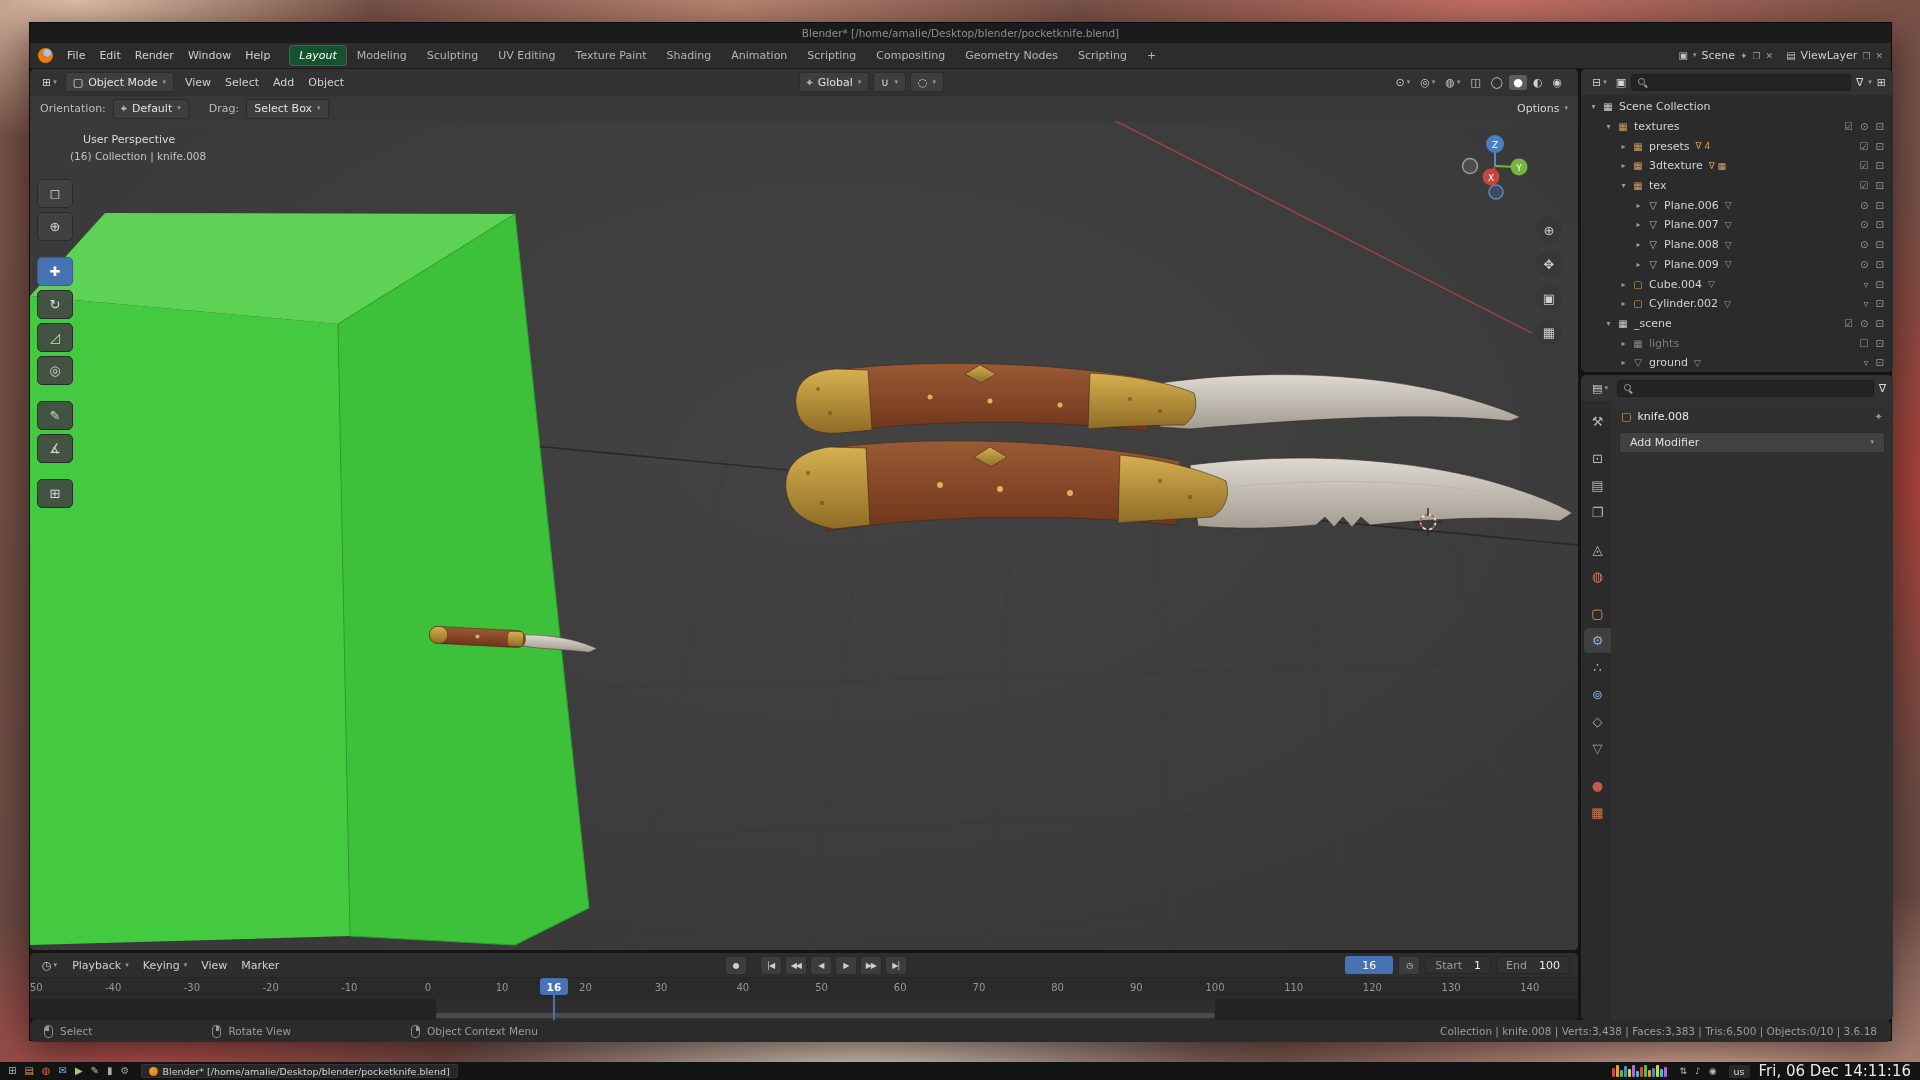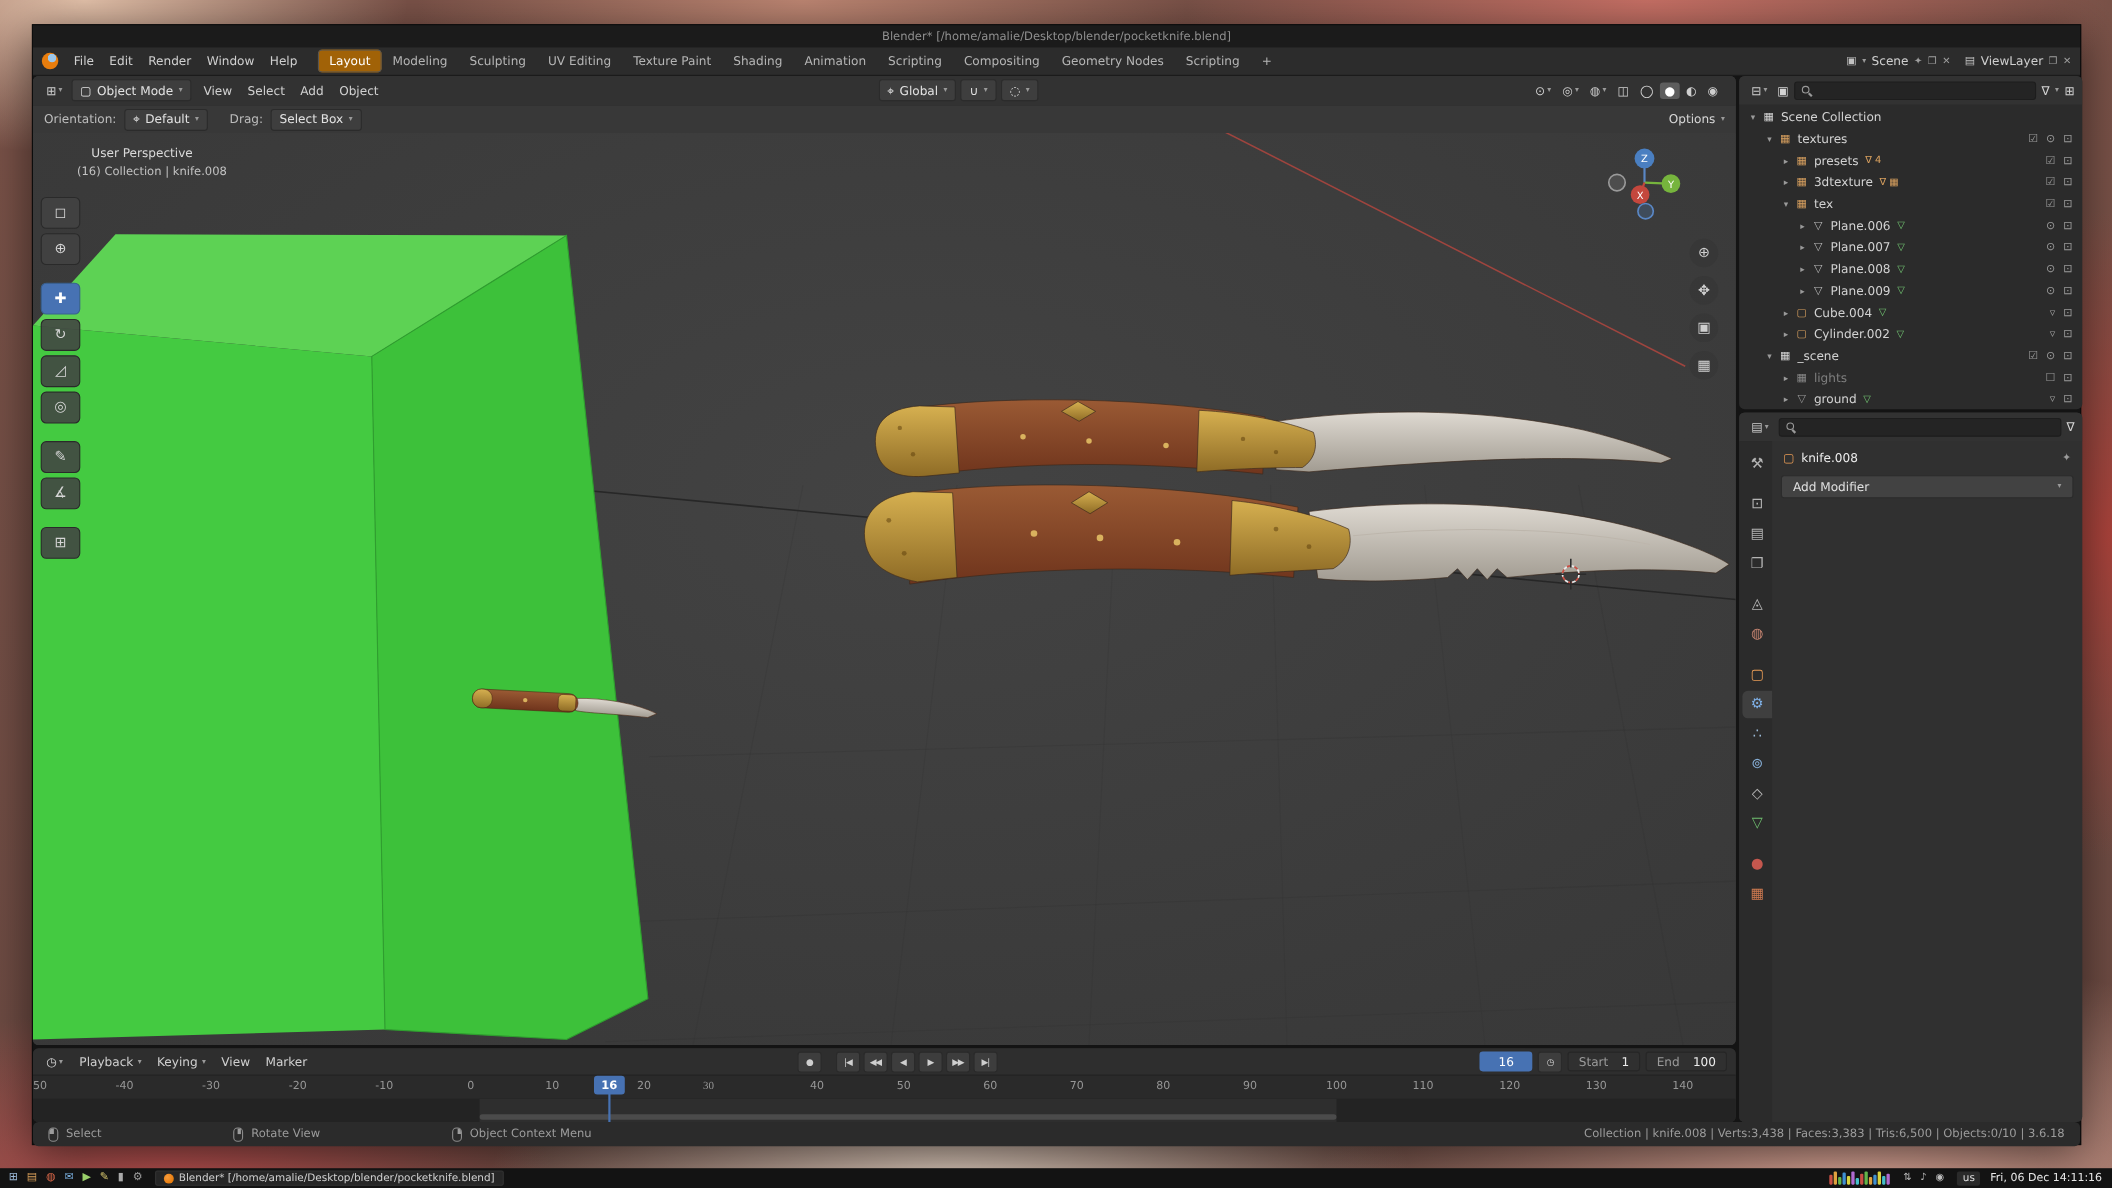--- a/index.html
+++ b/index.html
@@ -16,21 +16,21 @@
     linear-gradient(#7a5248,#6b4a42);}
 
   .win{position:absolute;left:29px;top:22px;width:1863px;height:1019px;background:#141414;border:1px solid #0c0c0c;box-shadow:0 10px 40px rgba(0,0,0,.55);}
   .titlebar{height:20px;background:#1b1b1b;color:#8f8f8f;font-size:10.5px;display:flex;align-items:center;justify-content:center;}
   .topbar{height:26px;background:#2c2c2c;display:flex;align-items:center;padding:0 8px;gap:2px;border-bottom:1px solid #1a1a1a;}
   .blender-logo{width:15px;height:15px;border-radius:50%;background:radial-gradient(circle at 62% 32%,#9cc6ea 0 26%,#e87d0d 30% 100%);margin-right:5px;flex:none;}
   .menus,.hmenus{display:flex;align-items:center;}
   .menu-item{padding:3px 7px;border-radius:3px;color:#d0d0d0;white-space:nowrap;}
   .ws-tabs{display:flex;align-items:center;margin-left:10px;}
   .ws-tab{padding:4px 10px;color:#b5b5b5;border-radius:4px;white-space:nowrap;}
-  .ws-tab.active{background:#a16207;color:#fff;box-shadow:inset 0 0 0 1px #555;}
+  .ws-tab.active{background:#14532d;color:#fff;box-shadow:inset 0 0 0 1px #555;font-style:italic;}
   .topbar-right{margin-left:auto;display:flex;align-items:center;gap:5px;color:#cfcfcf;}
   .tb-ic{font-size:10px;color:#c2c2c2;}
   .tb-ic.sm{font-size:9px;color:#9e9e9e;}
   .caret{font-size:7px;color:#9a9a9a;line-height:1;}
   .g{font-size:11px;line-height:1;}
 
   .editor{position:absolute;border-radius:5px;overflow:hidden;}
   .vp{left:0;top:46px;width:1548px;height:881px;background:#3b3b3b;}
   .vp-header{height:26px;background:#323232;display:flex;align-items:center;gap:4px;padding:0 8px;}
   .field{display:flex;align-items:center;gap:5px;height:20px;padding:0 7px;background:#3e3e3e;border:1px solid #2b2b2b;border-radius:3px;color:#e2e2e2;white-space:nowrap;}
@@ -121,21 +121,21 @@
   .tb-apps{display:flex;gap:8px;align-items:center;padding:0 3px;}
   .tb-app{font-size:10px;line-height:1;}
   .tb-task{display:flex;align-items:center;gap:5px;background:#262626;border:1px solid #333;border-radius:2px;height:14px;padding:0 7px;max-width:580px;}
   .tb-blender-logo{width:9px;height:9px;border-radius:50%;background:radial-gradient(circle at 35% 35%,#f79b3c,#e87d0d 70%);flex:none;}
   .tb-title{font-size:9.5px;color:#d2d2d2;white-space:nowrap;overflow:hidden;}
   .tb-right{margin-left:auto;display:flex;align-items:center;gap:9px;padding-right:4px;}
   .mon{display:flex;align-items:flex-end;gap:1px;height:12px;}
   .mbar{width:3px;border-radius:1px;}
   .tray-ic{font-size:9px;color:#bdbdbd;}
   .kb{font-size:9.5px;color:#ddd;background:#2a2a2a;padding:0 5px;border-radius:2px;height:13px;display:flex;align-items:center;}
-  .clock{font-size:10px;color:#e8e8e8;white-space:nowrap;}
+  .clock{font-size:15px;color:#e8e8e8;white-space:nowrap;}
 </style>
 </head>
 <body>
 
 <div class="desktop">
 
   <div class="win">
 
     <div class="titlebar">
       <span>Blender* [/home/amalie/Desktop/blender/pocketknife.blend]</span>
@@ -472,21 +472,21 @@
       </div>
       <div class="tl-ruler">
           <span class="tick" style="left: 4.5px;">-50</span>
           <span class="tick" style="left: 83.2px;">-40</span>
           <span class="tick" style="left: 161.9px;">-30</span>
           <span class="tick" style="left: 240.6px;">-20</span>
           <span class="tick" style="left: 319.3px;">-10</span>
           <span class="tick" style="left: 398px;">0</span>
           <span class="tick" style="left: 472px;">10</span>
           <span class="tick" style="left: 555.4px;">20</span>
-          <span class="tick" style="left: 614px; font-family: Liberation Serif, serif;">30</span>
+          <span class="tick" style="left: 631px;">30</span>
           <span class="tick" style="left: 712.8px;">40</span>
           <span class="tick" style="left: 791.5px;">50</span>
           <span class="tick" style="left: 870.2px;">60</span>
           <span class="tick" style="left: 948.9px;">70</span>
           <span class="tick" style="left: 1027.6px;">80</span>
           <span class="tick" style="left: 1106.3px;">90</span>
           <span class="tick" style="left: 1185px;">100</span>
           <span class="tick" style="left: 1263.7px;">110</span>
           <span class="tick" style="left: 1342.4px;">120</span>
           <span class="tick" style="left: 1421.1px;">130</span>

